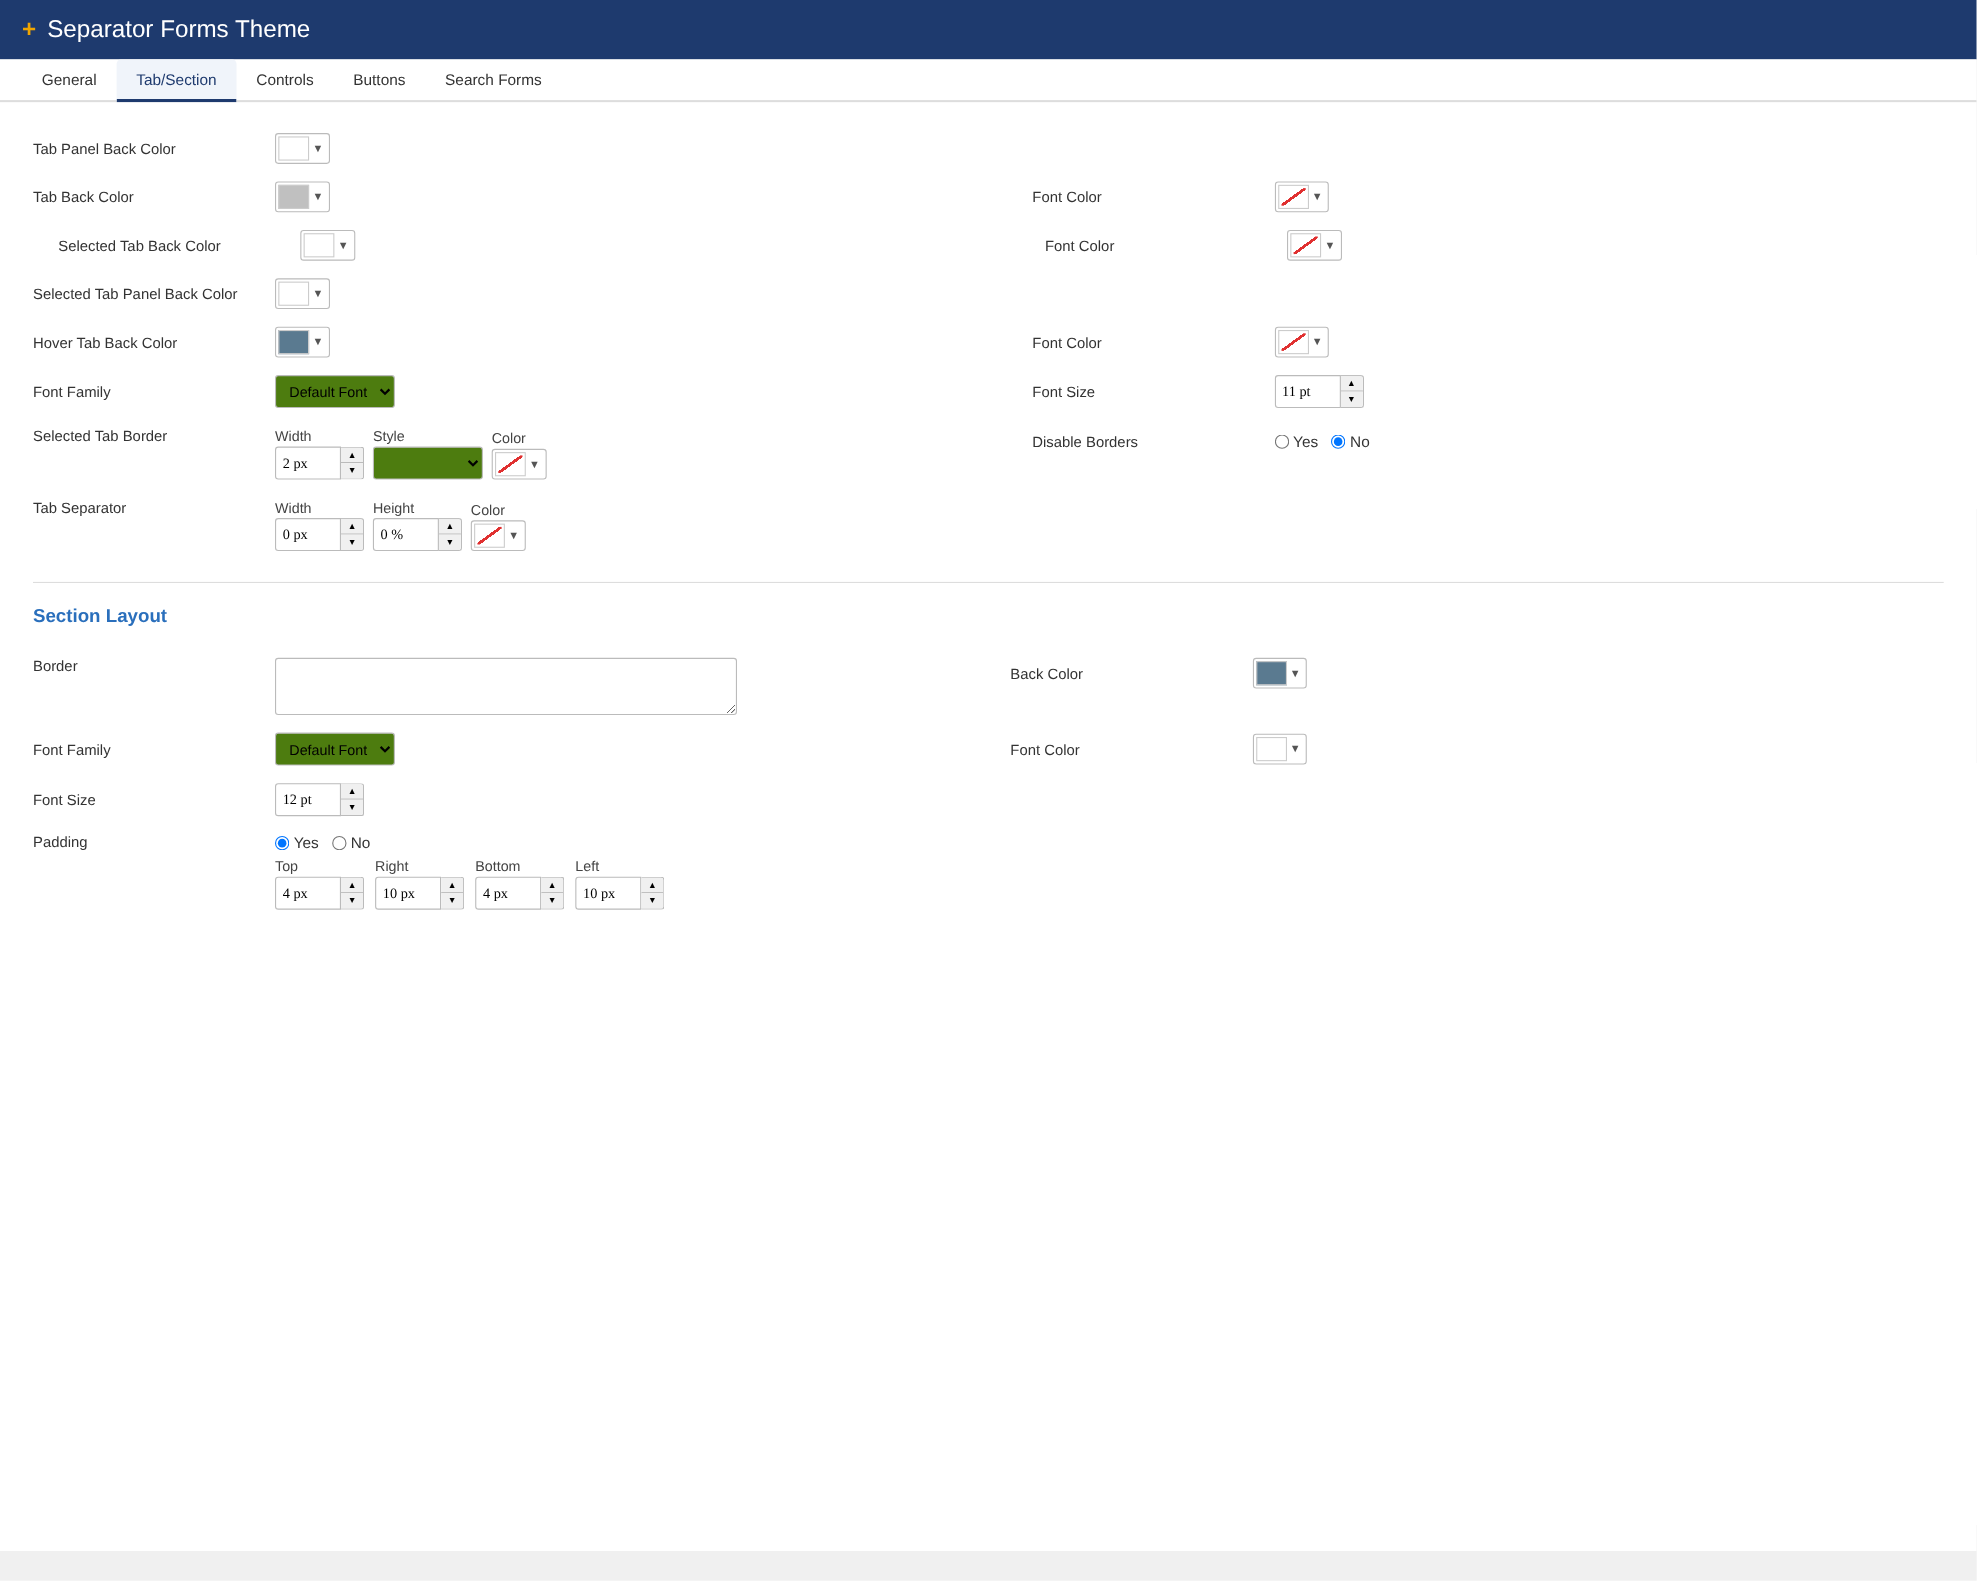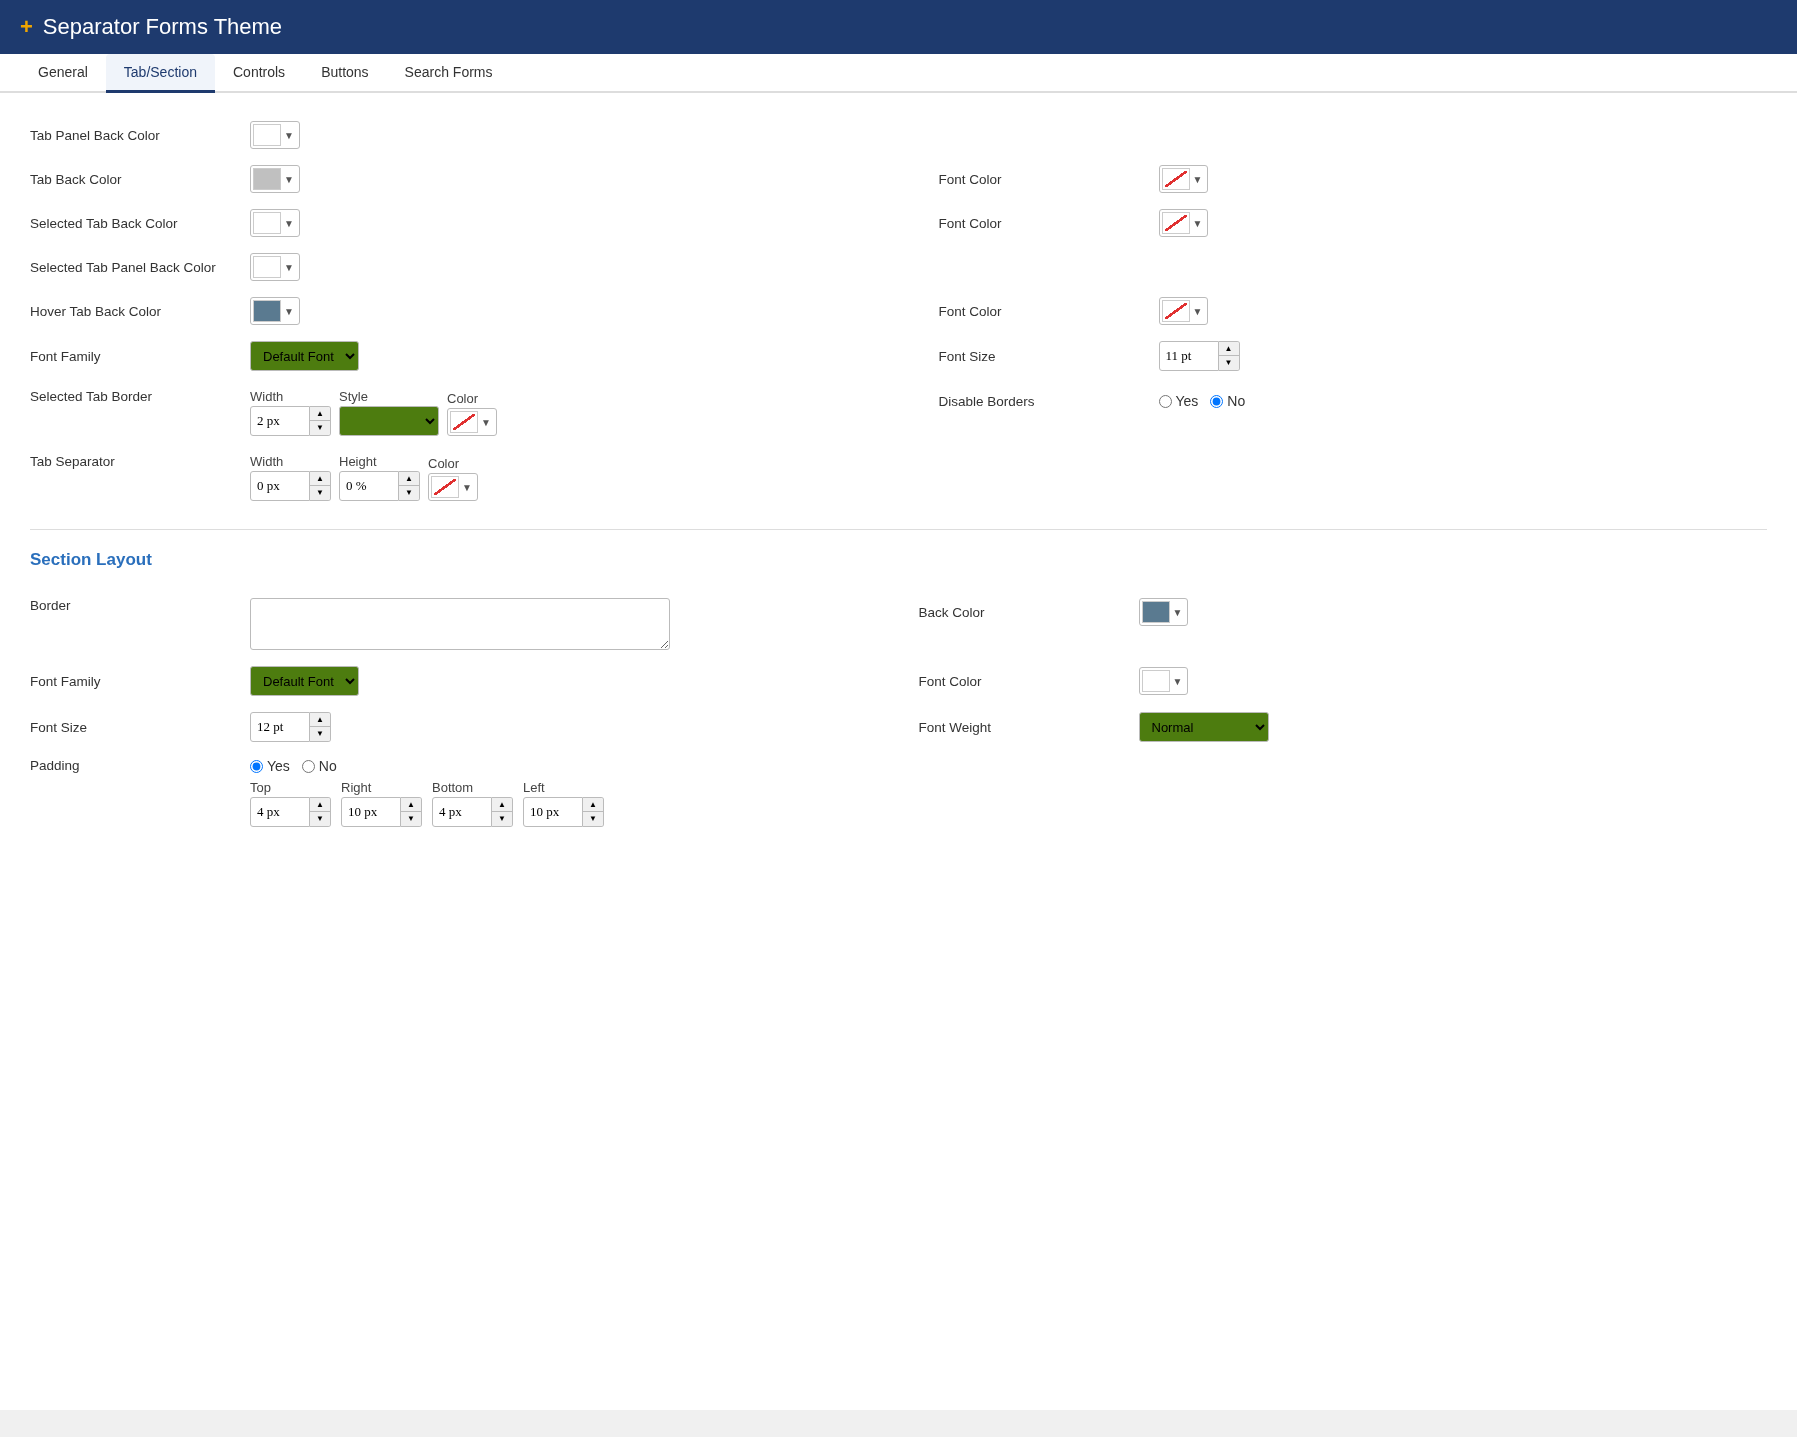--- a/index.html
+++ b/index.html
@@ -257,21 +257,21 @@
         <div class="form-control-area">
           <div class="color-btn">
             <div class="color-swatch transparent"></div>
             <span class="dropdown-arrow">▼</span>
           </div>
         </div>
       </div>
     </div>
 
     <div style="display:flex; align-items:center;">
-      <div class="form-row" style="flex:1;">
+      <div class="form-row" style="flex:1;margin-left:23px;">
         <span class="form-label">Selected Tab Back Color</span>
         <div class="form-control-area">
           <div class="color-btn">
             <div class="color-swatch white-swatch"></div>
             <span class="dropdown-arrow">▼</span>
           </div>
         </div>
       </div>
       <div class="form-row" style="flex:1; margin-left:80px;">
         <span class="form-label">Font Color</span>
@@ -467,30 +467,20 @@
       <div class="form-control-area">
         <div class="spinner-group">
           <input type="text" class="spinner-input" value="12 pt" style="">
           <div class="spinner-btns">
             <button class="spinner-btn">▲</button>
             <button class="spinner-btn">▼</button>
           </div>
         </div>
       </div>
     </div>
-    <div class="form-row" style="flex:1; margin-left:40px;">
-      <span class="form-label">Font Weight</span>
-      <div class="form-control-area">
-        <select style="width:130px;">
-          <option value="Normal">Normal</option>
-          <option>Bold</option>
-          <option>Italic</option>
-        </select>
-      </div>
-    </div>
   </div>
 
   <div class="form-row" style="align-items:flex-start; padding-top:8px;">
     <span class="form-label">Padding</span>
     <div style="display:flex; flex-direction:column; gap:6px;">
       <div class="radio-group">
         <label class="radio-item">
           <input type="radio" name="padding" checked="" style="">
           <span>Yes</span>
         </label>

